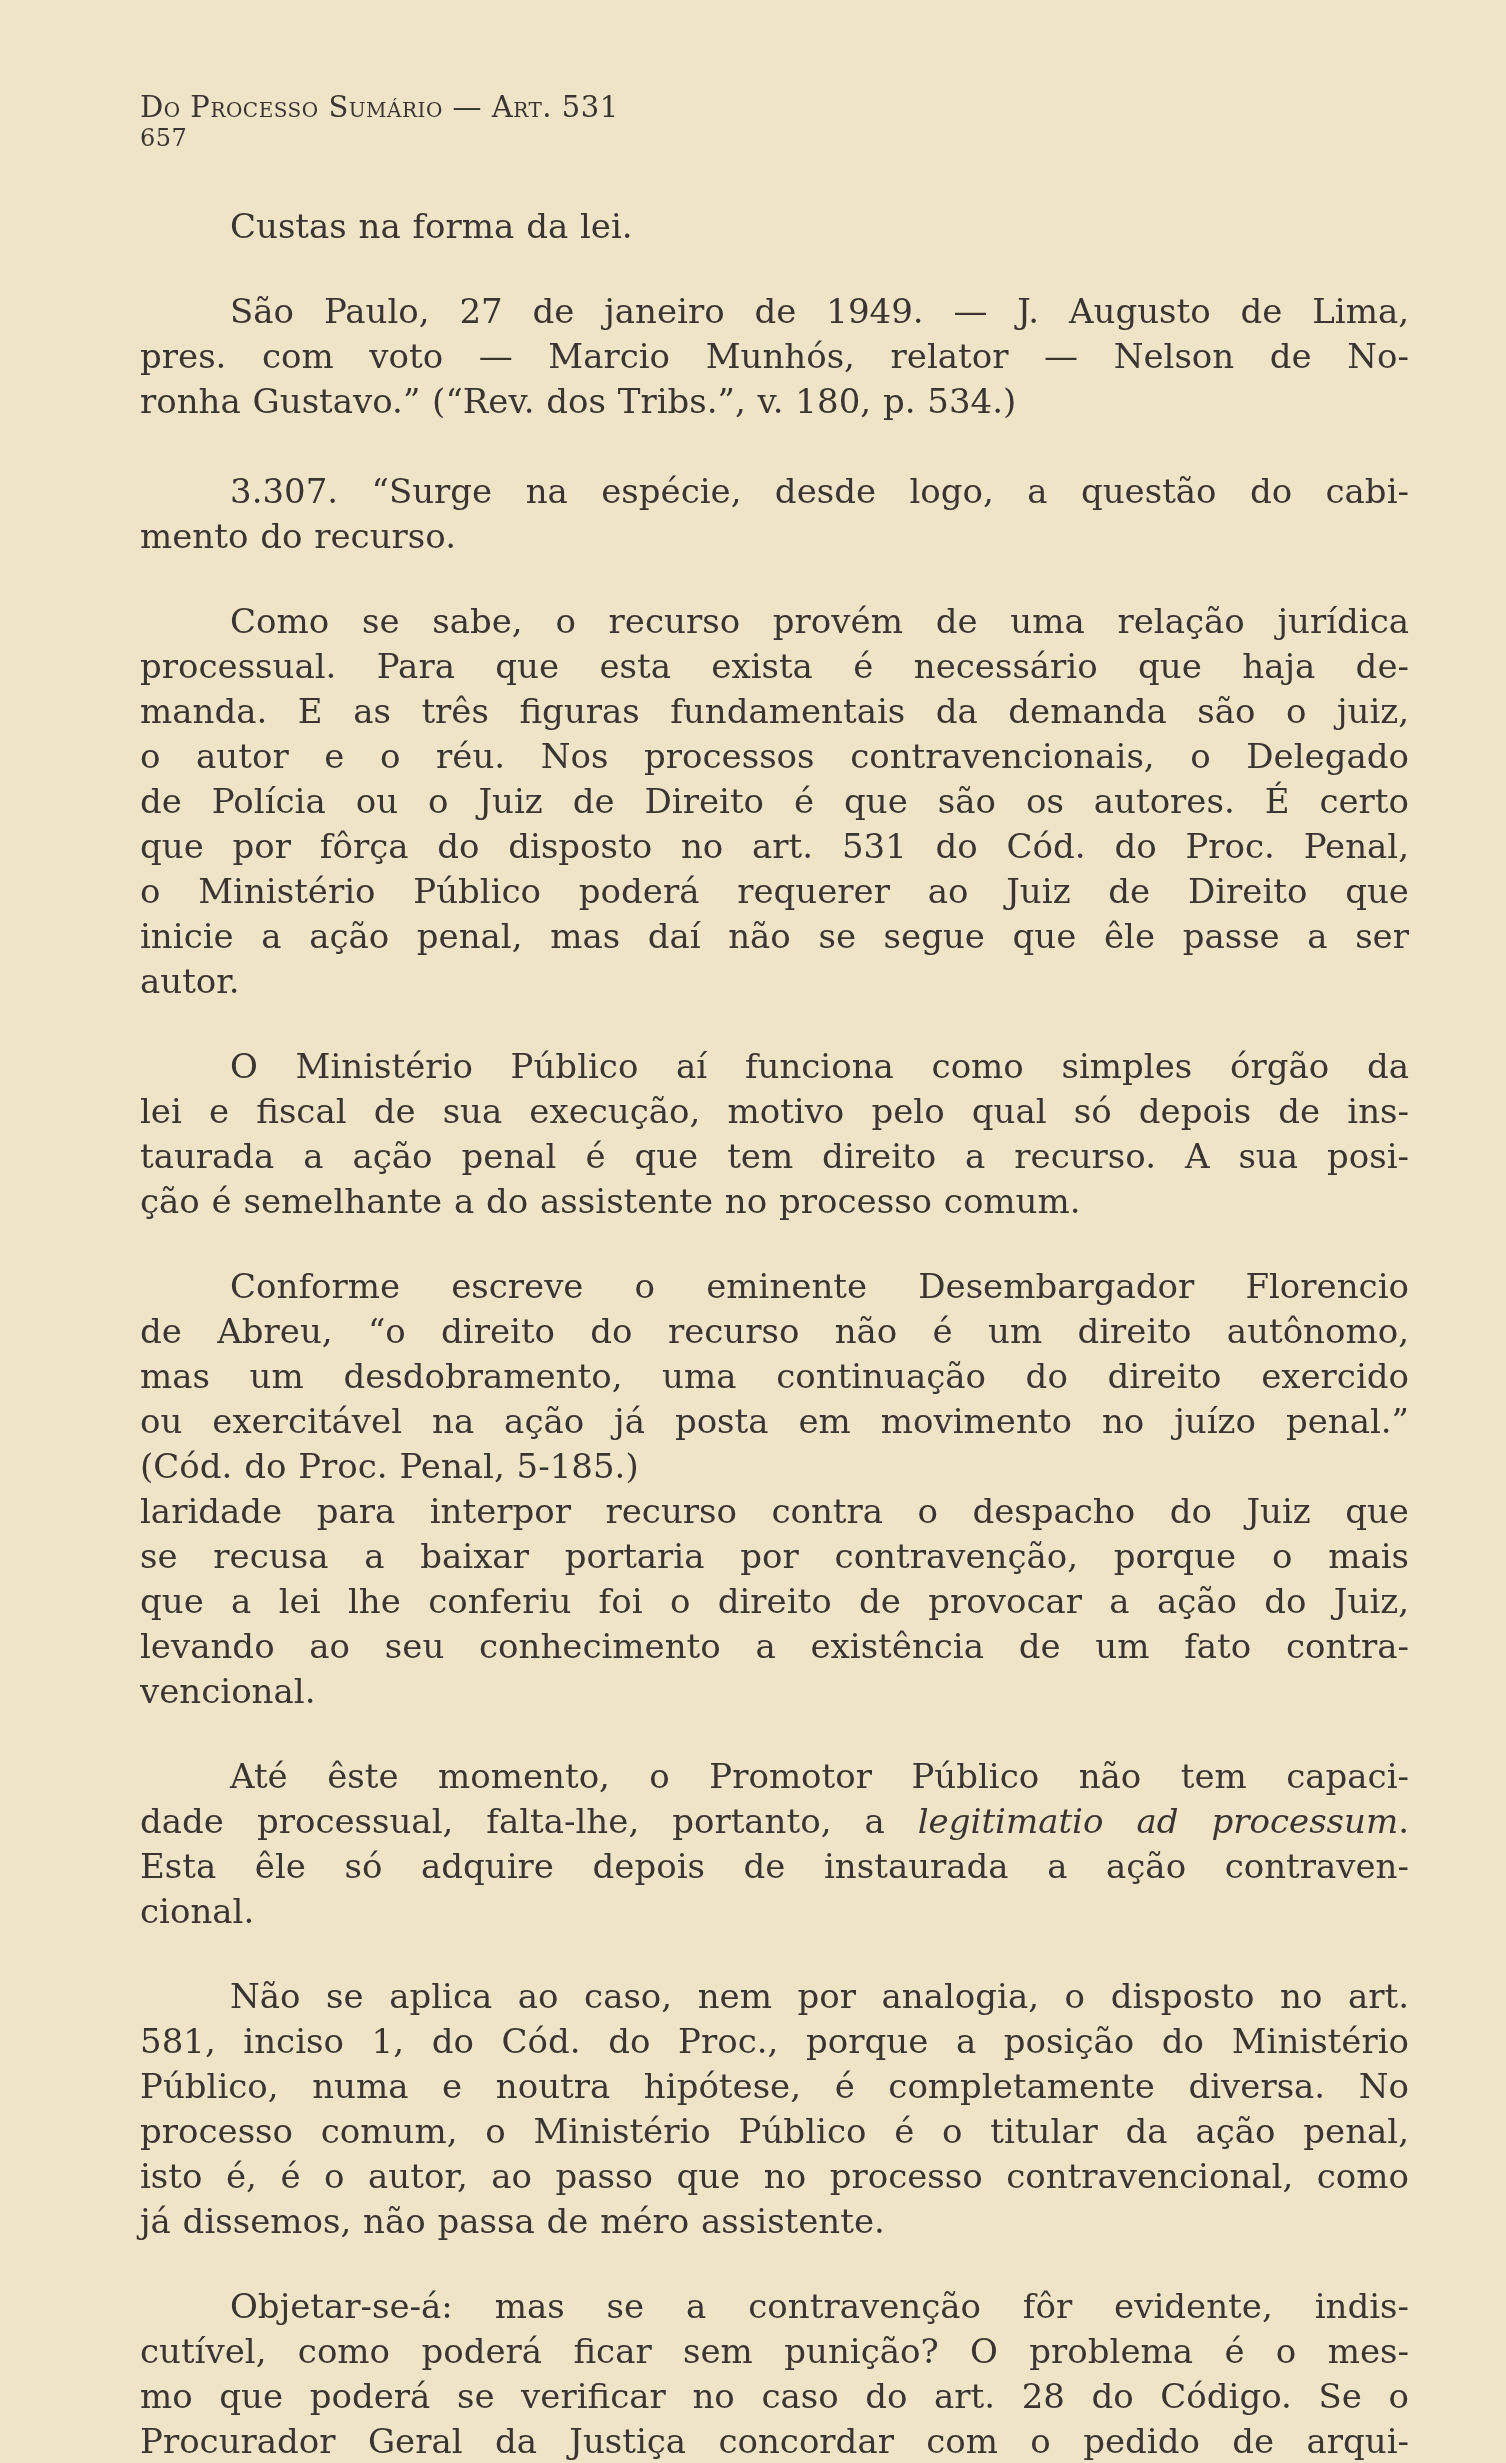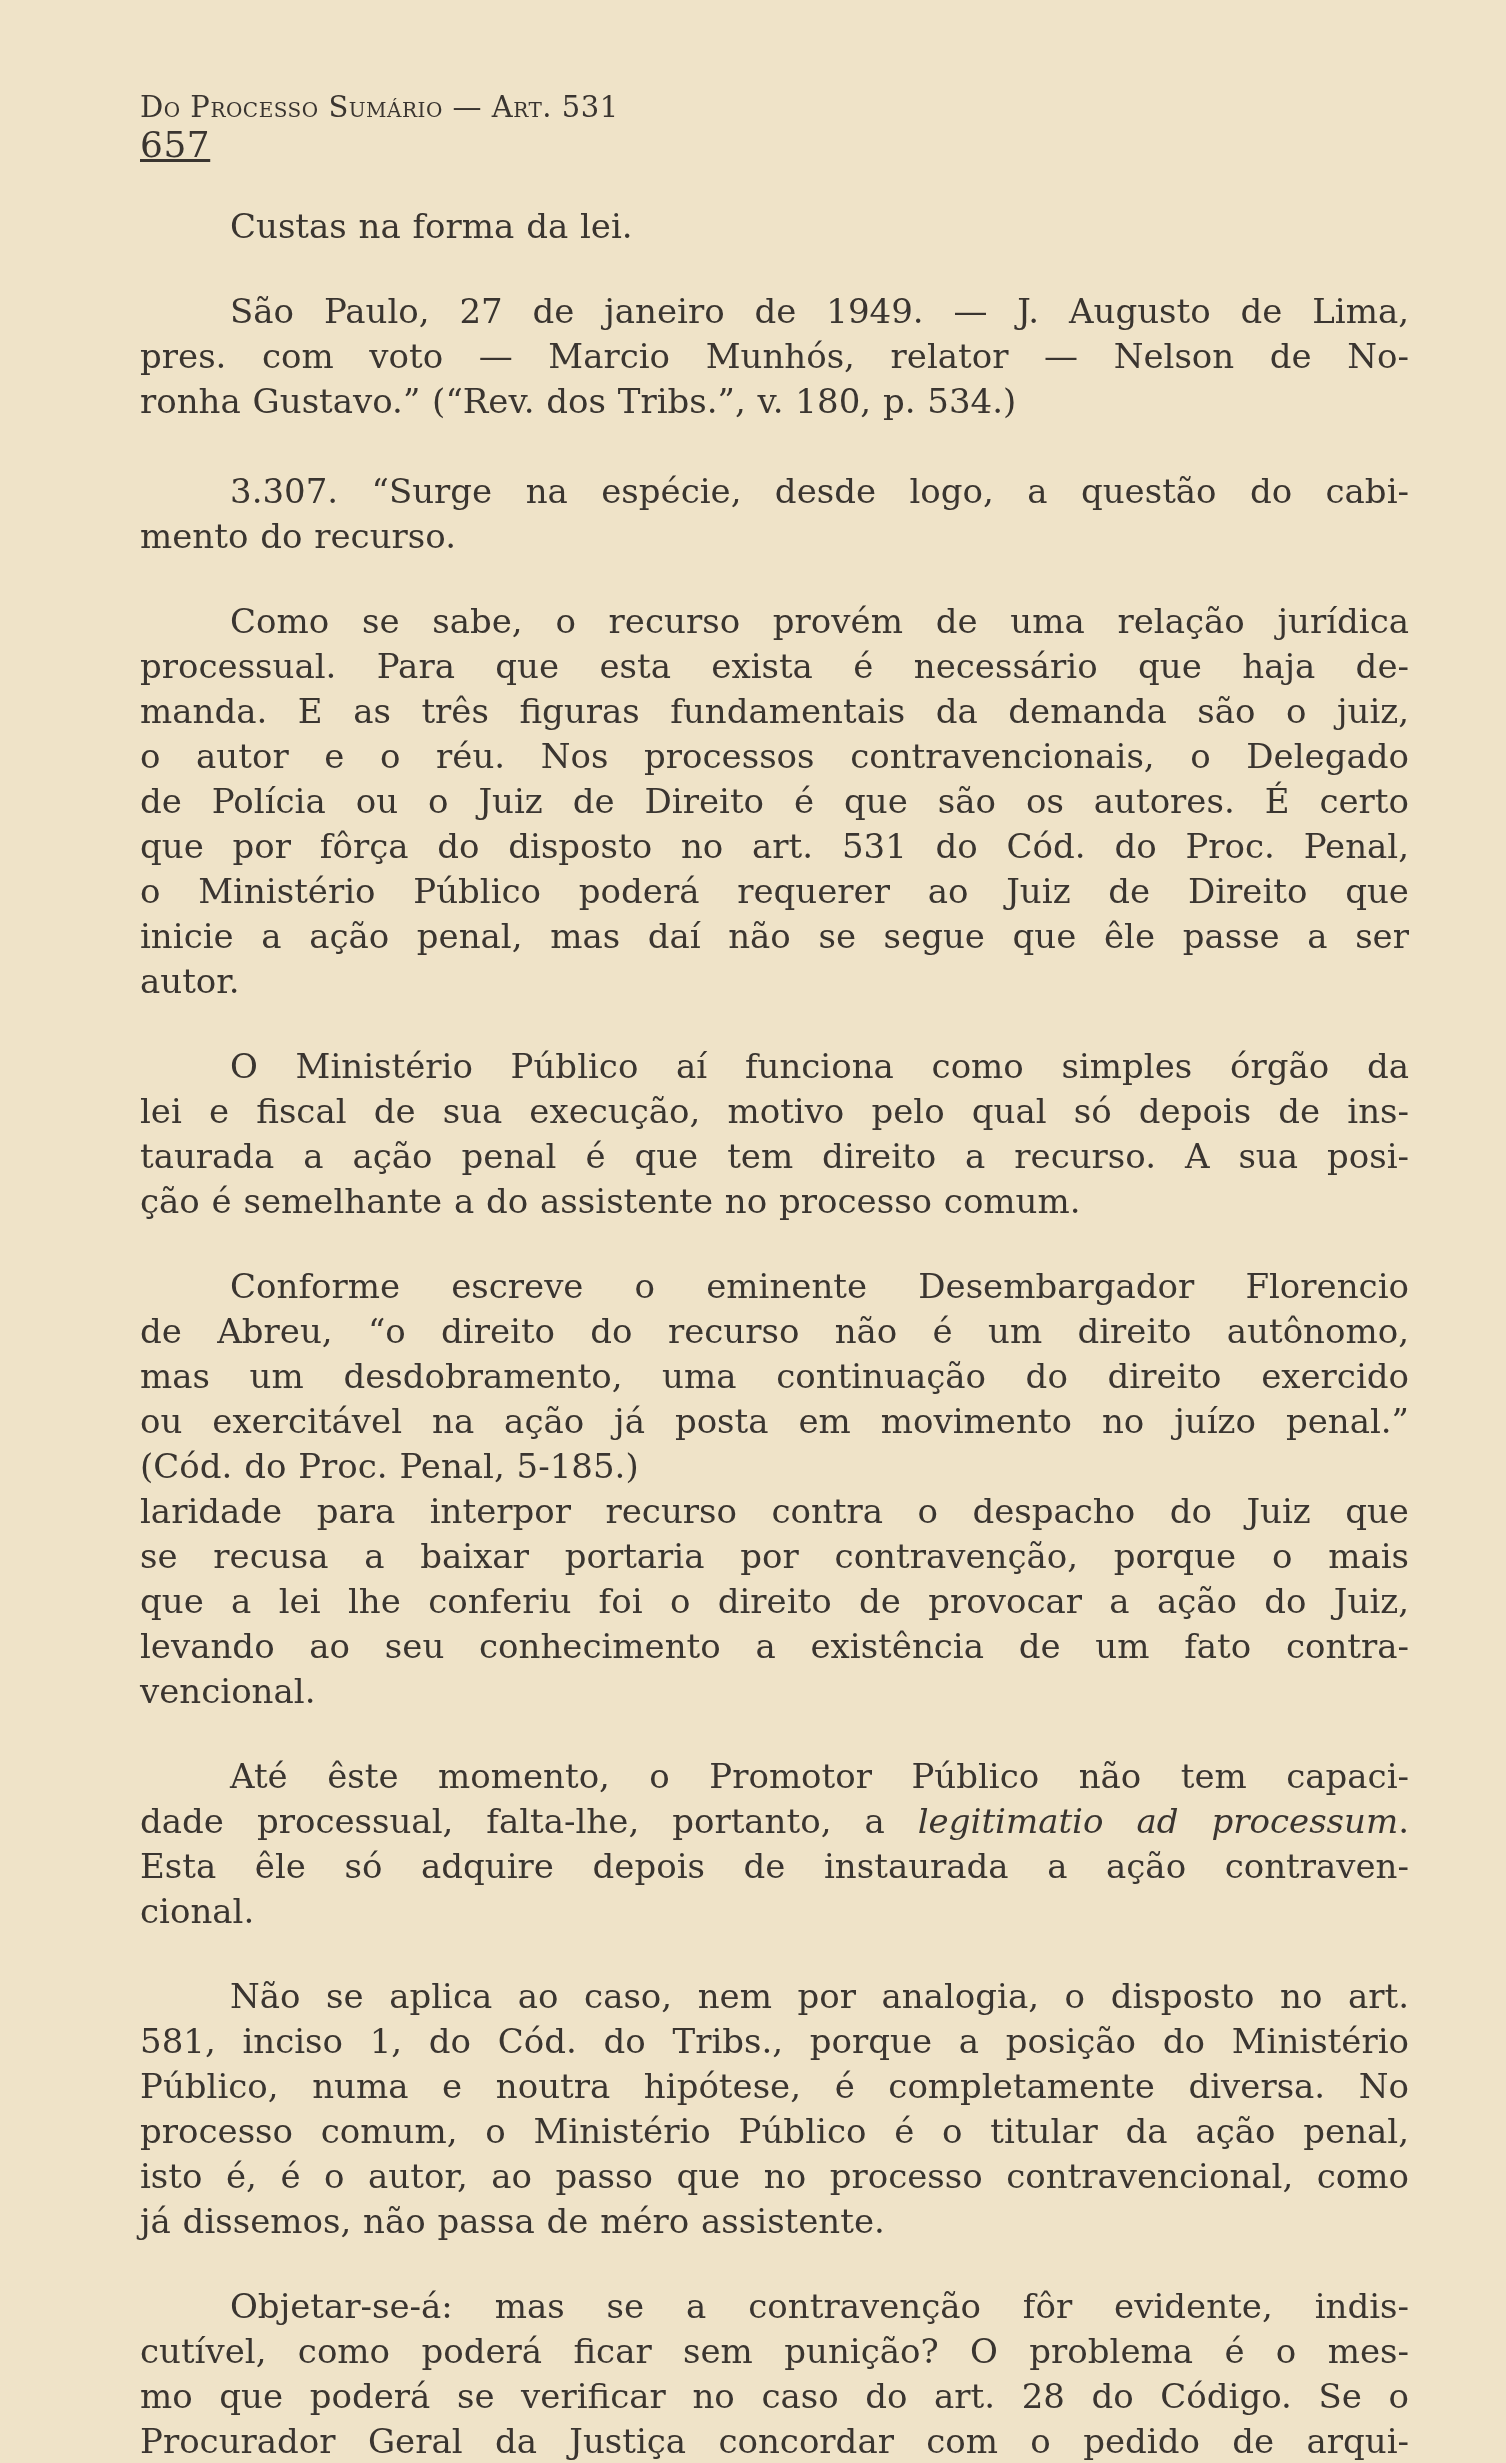--- a/index.html
+++ b/index.html
@@ -21,21 +21,21 @@
   .running-head {
     display: flex;
     justify-content: space-between;
     align-items: baseline;
     height: 55px;
     font-size: 29px;
     letter-spacing: 0.5px;
     flex-direction: column;
   }
   .running-head .title { font-variant: small-caps; }
-  .running-head .folio { font-size: 36px; text-decoration: underline; }
+  .running-head .folio { font-size: 24px; }
   .body-text {
     margin-top: 59px;
     font-size: 34px;
     line-height: 45px;
     text-align: justify;
     hyphens: manual;
   }
   .body-text p {
     margin: 0;
     text-indent: 90px;
@@ -102,21 +102,21 @@
       <span class="line last">vencional.</span>
     </p>
     <p>
       <span class="line first">Até êste momento, o Promotor Público não tem capaci-</span>
       <span class="line"><span>dade processual, falta-lhe, portanto, a </span><span class="it">legitimatio ad processum</span><span>.</span></span>
       <span class="line">Esta êle só adquire depois de instaurada a ação contraven-</span>
       <span class="line last">cional.</span>
     </p>
     <p>
       <span class="line first">Não se aplica ao caso, nem por analogia, o disposto no art.</span>
-      <span class="line">581, inciso 1, do Cód. do Tribs., porque a posição do Ministério</span>
+      <span class="line">581, inciso 1, do Cód. do Proc., porque a posição do Ministério</span>
       <span class="line">Público, numa e noutra hipótese, é completamente diversa. No</span>
       <span class="line">processo comum, o Ministério Público é o titular da ação penal,</span>
       <span class="line">isto é, é o autor, ao passo que no processo contravencional, como</span>
       <span class="line last">já dissemos, não passa de méro assistente.</span>
     </p>
     <p>
       <span class="line first">Objetar-se-á: mas se a contravenção fôr evidente, indis-</span>
       <span class="line">cutível, como poderá ficar sem punição? O problema é o mes-</span>
       <span class="line">mo que poderá se verificar no caso do art. 28 do Código. Se o</span>
       <span class="line">Procurador Geral da Justiça concordar com o pedido de arqui-</span>

